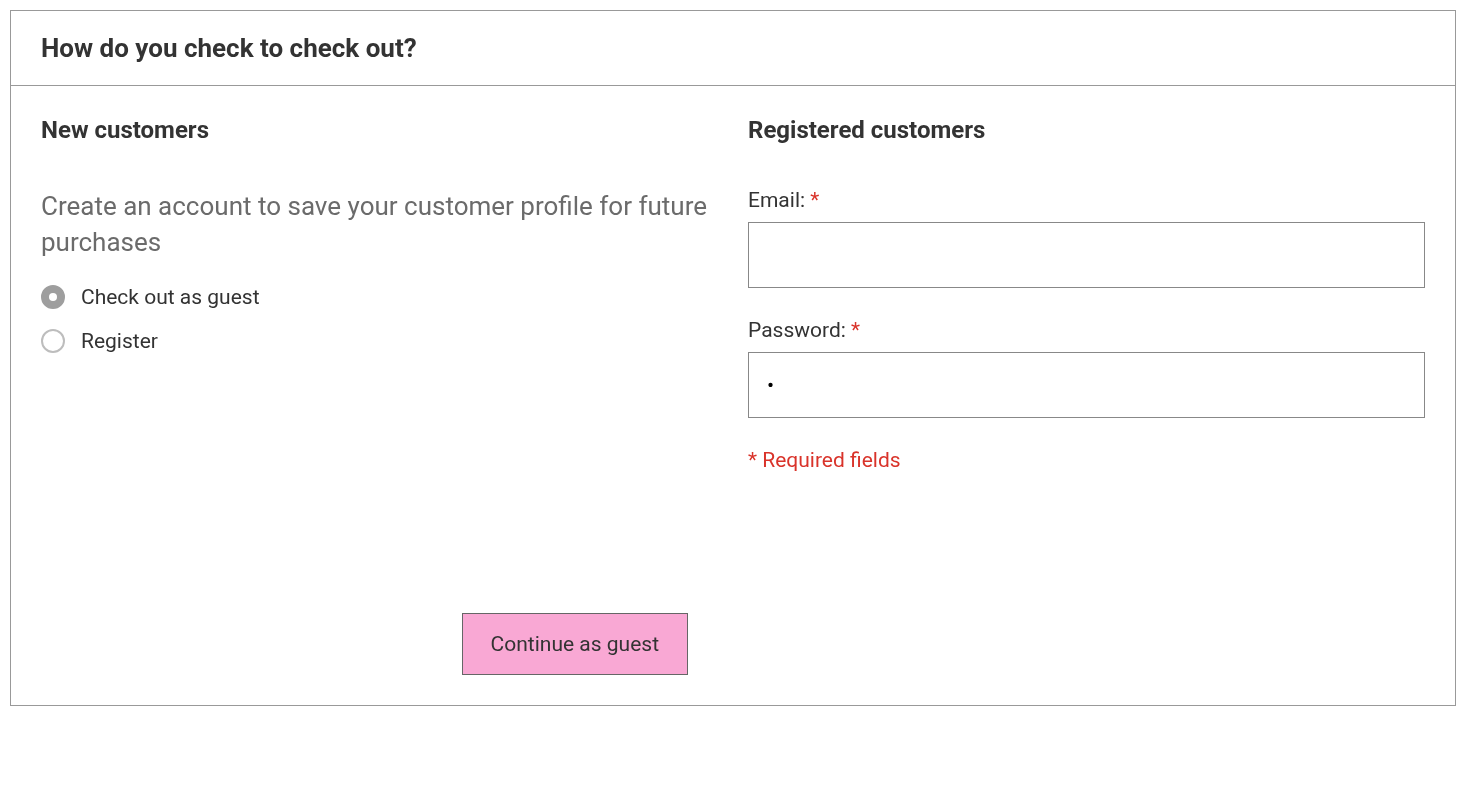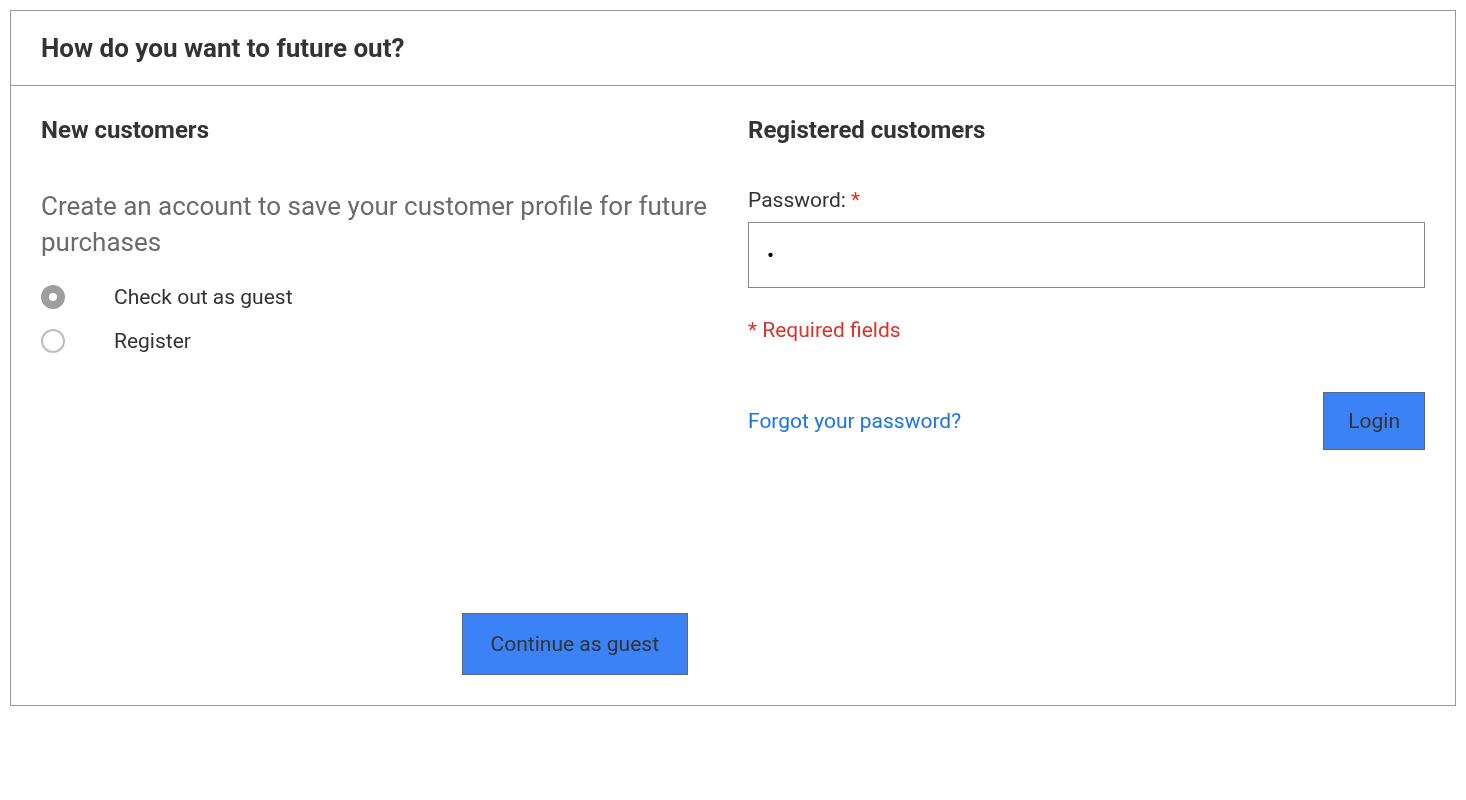--- a/index.html
+++ b/index.html
@@ -51,21 +51,20 @@
       margin-bottom: 24px;
     }
     .radio-group {
       margin-bottom: 40px;
     }
     .radio-option {
       display: flex;
       align-items: flex-end;
       margin-bottom: 20px;
       cursor: pointer;
-      gap: 33px;
     }
     .radio-circle {
       width: 24px;
       height: 24px;
       border-radius: 50%;
       border: 2px solid #bdbdbd;
       margin-right: 16px;
       position: relative;
       flex-shrink: 0;
       background: #fff;
@@ -121,21 +120,21 @@
       padding-right: 30px;
       margin-top: 260px;
     }
     .button-row-right {
       display: flex;
       justify-content: space-between;
       align-items: center;
     }
     .btn {
       border: 1px solid #666;
-      background: #3b82f6;
+      background: #f9a8d4;
       font-size: 21px;
       color: #333;
       padding: 18px 28px;
       cursor: pointer;
       font-family: inherit;
     }
     .btn-small {
       padding: 16px 24px;
     }
     .link {
@@ -143,21 +142,21 @@
       font-size: 21px;
       text-decoration: none;
       cursor: pointer;
     }
   </style>
 </head>
 <body>
 
 <div class="panel">
   <div class="panel-header">
-    <h1>How do you want to future out?</h1>
+    <h1>How do you check to check out?</h1>
   </div>
   <div class="panel-body">
 
     <div class="col col-left">
       <h2 class="section-title">New customers</h2>
       <p class="section-subtitle">Create an account to save your customer profile for future purchases</p>
 
       <div class="radio-group">
         <div class="radio-option">
           <span class="radio-circle selected"></span>
@@ -170,30 +169,32 @@
       </div>
 
       <div class="button-row-left">
         <button class="btn">Continue as guest</button>
       </div>
     </div>
 
     <div class="col col-right">
       <h2 class="section-title">Registered customers</h2>
 
+      <div class="form-group">
+        <label class="form-label">
+          <span>Email: </span><span class="required-star">*</span>
+        </label>
+        <input type="text" class="form-input" value="" style="">
+      </div>
 
       <div class="form-group">
         <label class="form-label">
           <span>Password: </span><span class="required-star">*</span>
         </label>
         <input type="password" class="form-input" value=" " style="">
       </div>
 
       <div class="required-note">* Required fields</div>
 
-      <div class="button-row-right">
-        <a class="link">Forgot your password?</a>
-        <button class="btn btn-small">Login</button>
-      </div>
     </div>
 
   </div>
 </div>
 
 </body></html>

